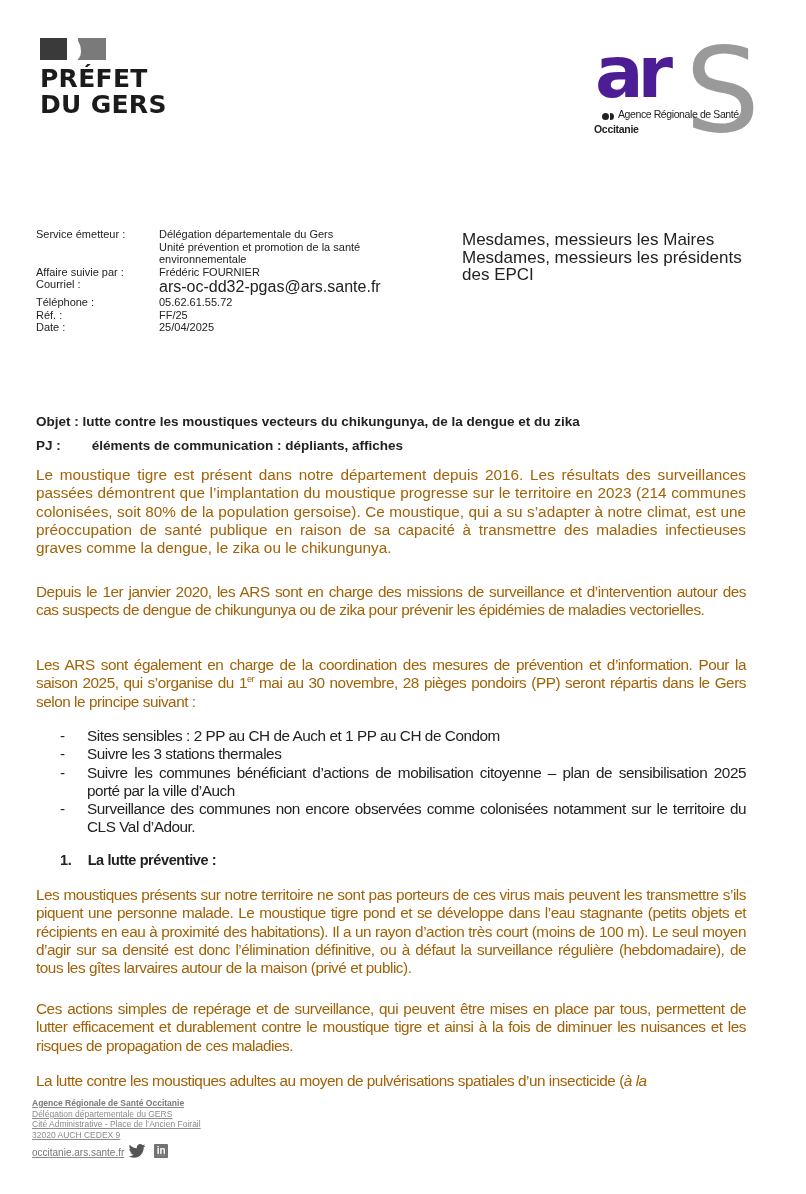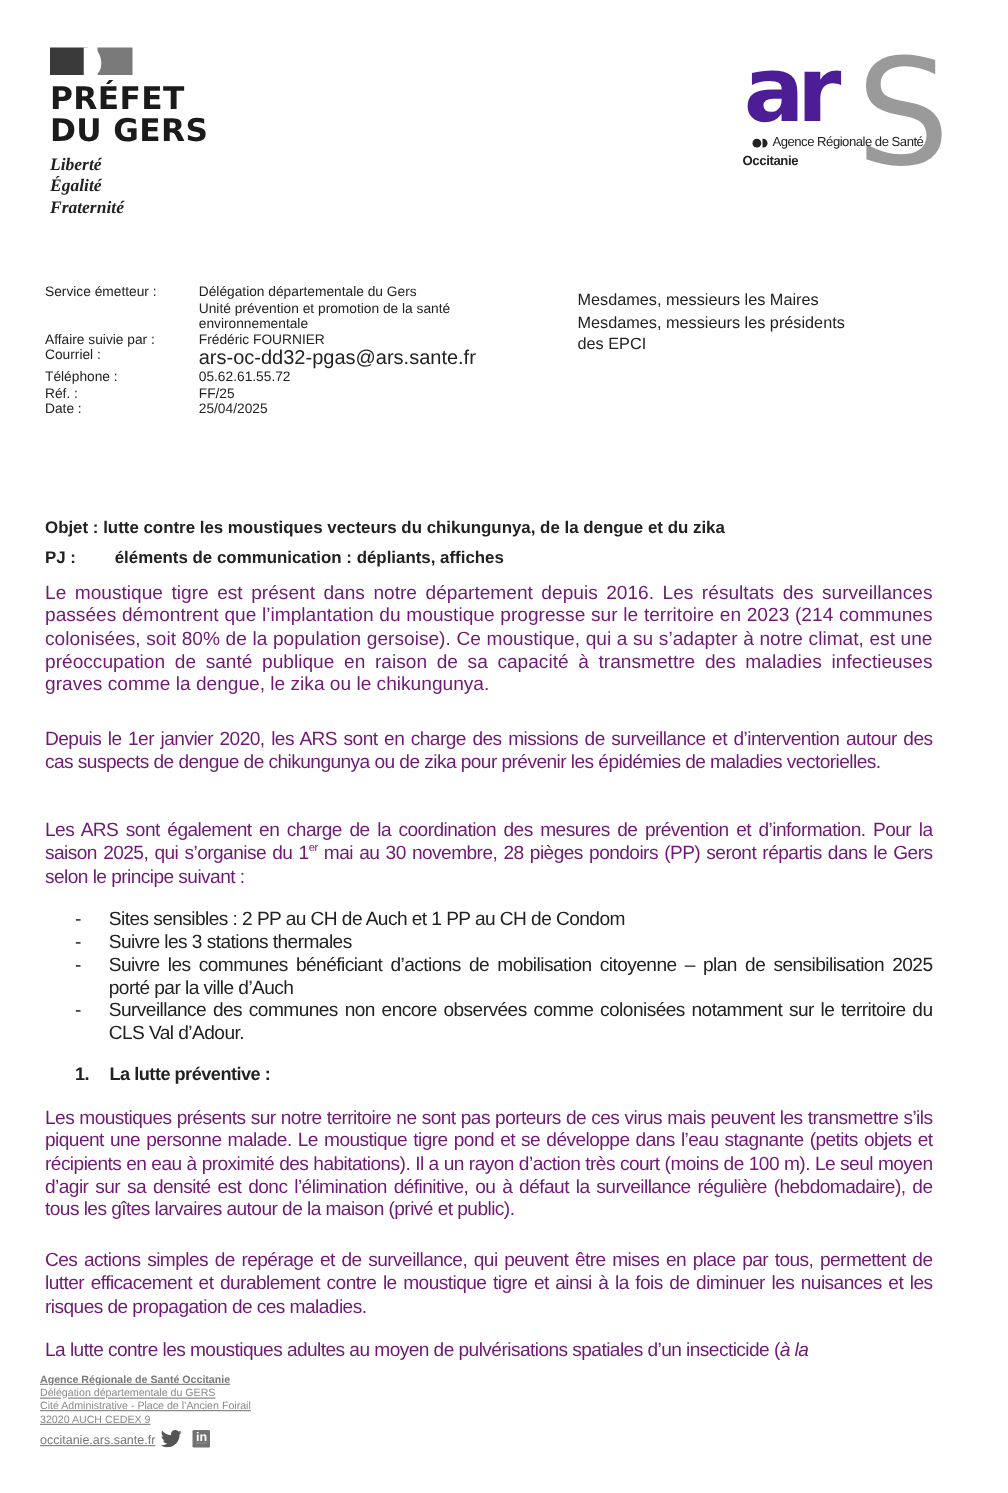--- a/index.html
+++ b/index.html
@@ -25,28 +25,28 @@
   .ars-dot2 { display: inline-block; width: 4px; height: 7px; border-radius: 0 7px 7px 0; background: #222; vertical-align: middle; margin-left: 1px; }
   .ars-region { position: absolute; left: 4px; top: 73px; font-size: 10.5px; font-weight: bold; color: #222; letter-spacing: -0.3px; }
 
   
   #meta { left: 36px; top: 228px; font-size: 11px; line-height: 12.5px; color: #222; }
   .meta-row { display: flex; }
   .meta-label { width: 123px; flex-shrink: 0; }
   .meta-val { width: 260px; }
   .meta-email { font-size: 16px; line-height: 18px; }
 
-  #addressee { left: 462px; top: 231px; font-size: 13px; line-height: 17.5px; color: #222; }
+  #addressee { left: 462px; top: 231px; font-size: 17px; line-height: 17.5px; color: #222; }
 
   
   #objet { left: 36px; top: 414px; font-size: 13.5px; font-weight: bold; color: #222; }
   #pj { left: 36px; top: 438px; font-size: 13.5px; font-weight: bold; color: #222; }
   #pj .pj-label { display: inline-block; width: 52px; }
 
-  .para { left: 36px; width: 710px; font-size: 15.3px; line-height: 18.3px; color: #701a75; text-align: justify; }
+  .para { left: 36px; width: 710px; font-size: 15.3px; line-height: 18.3px; color: #a16207; text-align: justify; }
   .para.narrow { font-family: "Liberation Sans", sans-serif; letter-spacing: -0.45px; }
   #p1 { top: 466px; }
   #p2 { top: 583px; }
   #p3 { top: 656px; }
   sup { font-size: 9px; line-height: 0; }
 
   #bullets { left: 60px; top: 727px; width: 686px; font-size: 15.3px; line-height: 18.3px; color: #222; letter-spacing: -0.45px; }
   .bullet { display: flex; text-align: justify; }
   .bullet .dash { width: 27px; flex-shrink: 0; }
   .bullet .btxt { flex: 1; }
@@ -71,25 +71,20 @@
 
 <div id="prefet-logo" class="abs">
   <div class="marianne">
     <div class="blk"></div>
       <div class="gry"></div>
       <div class="face"></div>
   </div>
   <div class="prefet-name">
     <div>PRÉFET</div>
     <div>DU GERS</div>
-  </div>
-  <div class="devise">
-    <div>Liberté</div>
-    <div>Égalité</div>
-    <div>Fraternité</div>
   </div>
 </div>
 
 <div id="ars-logo" class="abs">
   <div class="ars-ar">ar</div>
   <div class="ars-s">S</div>
   <div class="ars-agence">
     <span class="ars-dots"><span class="ars-dot1"></span><span class="ars-dot2"></span></span>
     <span>Agence Régionale de Santé</span>
   </div>

